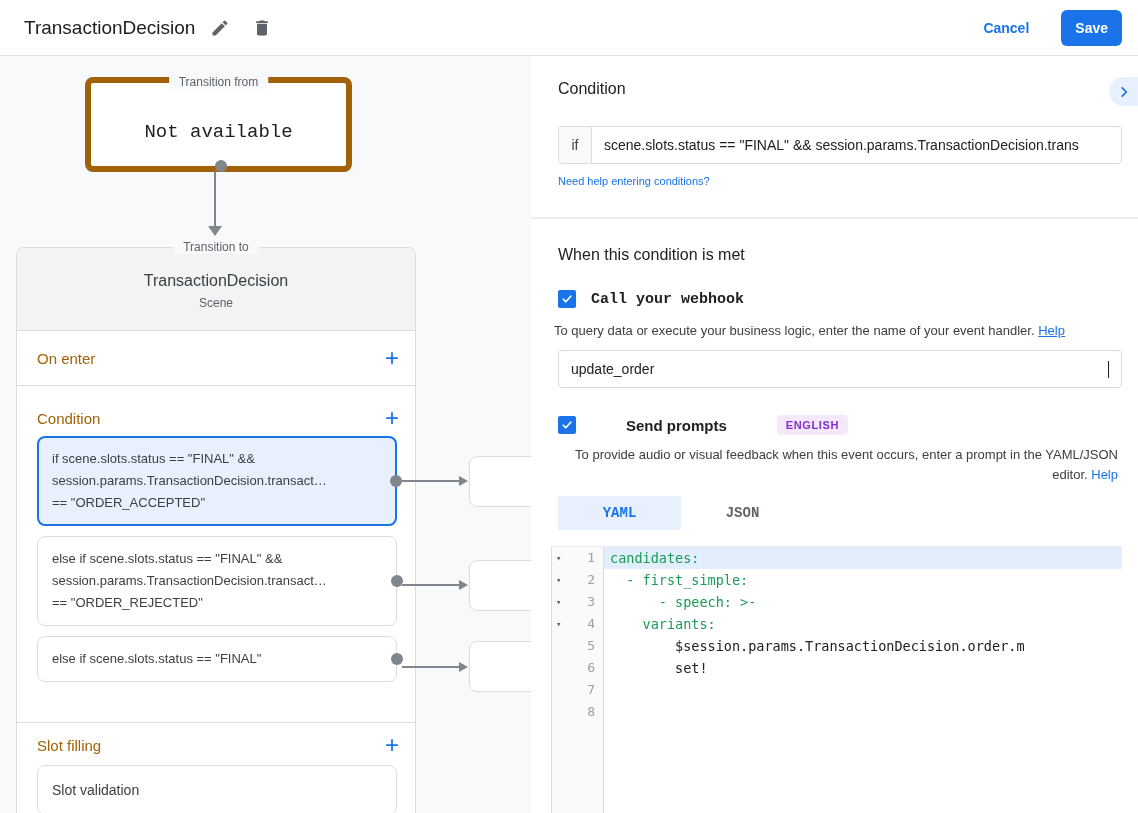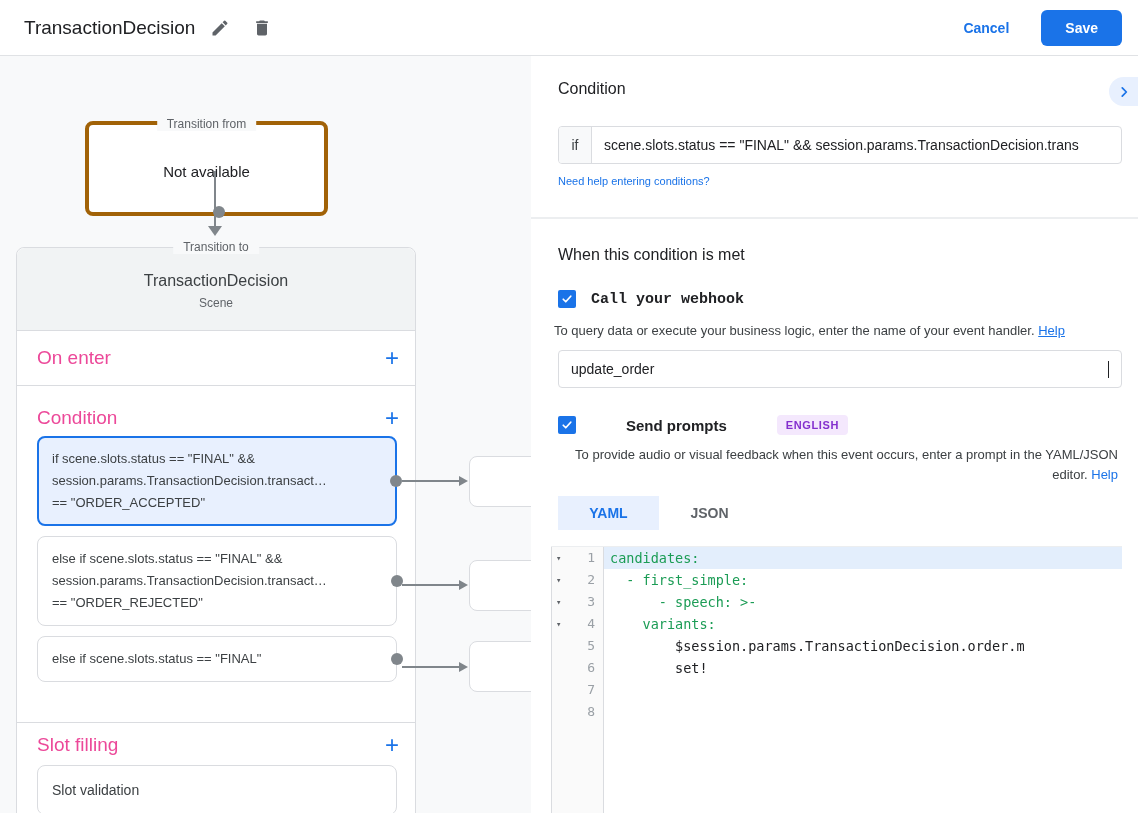--- a/index.html
+++ b/index.html
@@ -9,44 +9,44 @@
   
   .topbar { position:absolute; left:0; top:0; width:1138px; height:56px; background:#fff;
             border-bottom:1px solid #e0e2e5; display:flex; align-items:center; z-index:5; }
   .topbar-title { font-size:19px; color:#202124; margin-left:24px; }
   .icon-btn { width:34px; height:34px; display:flex; align-items:center; justify-content:center;
               margin-left:8px; cursor:pointer; color:#5f6368; }
   .topbar-spacer { flex:1; }
   .btn-text { color:#1a73e8; font-size:14px; font-weight:700; background:none; border:none;
               padding:8px 14px; cursor:pointer; margin-right:18px; }
   .btn-primary { background:#1a73e8; color:#fff; font-size:14px; font-weight:700; border:none;
-                 border-radius:6px; padding:10px 24px; cursor:pointer; margin-right:16px; }
+                 border-radius:6px; padding:10px 14px; cursor:pointer; margin-right:16px; }
 
   
   .canvas { position:absolute; left:0; top:56px; width:600px; height:757px; background:#f8f9fa; z-index:1; }
   .flabel { position:absolute; top:-8px; left:50%; transform:translateX(-50%); background:#f8f9fa;
             padding:0 10px; font-size:12px; color:#5f6368; white-space:nowrap; }
-  .from-box { position:absolute; left:85px; top:21px; width:243px; height:95px; background:#fff;
-              border:4px solid #a16207; border-radius:8px;margin-top:44px; }
-  .from-box .nv { position:absolute; left:0; right:0; top:38px; text-align:center; font-size:15px; color:#202124; }
+  .from-box { position:absolute; left:85px; top:21px; width:267px; height:95px; background:#fff;
+              border:6px solid #a16207; border-radius:8px; }
+  .from-box .nv { position:absolute; left:0; right:0; top:38px; text-align:center; font-size:19px; color:#202124;font-family:Liberation Mono, monospace; }
 
   .port-dot { position:absolute; width:12px; height:12px; border-radius:50%; background:#80868b; }
   .v-line { position:absolute; left:214px; top:115px; width:2px; height:57px; background:#80868b; }
   .v-arrowhead { position:absolute; left:208px; top:170px; width:0; height:0;
                  border-left:7px solid transparent; border-right:7px solid transparent; border-top:10px solid #80868b; }
 
   .to-box { position:absolute; left:16px; top:191px; width:400px; bottom:-3px; background:#fff;
             border:1px solid #dadce0; border-radius:8px 8px 0 0; }
   .to-header { height:83px; background:#f1f3f4; border-bottom:1px solid #dadce0; border-radius:8px 8px 0 0;
                text-align:center; padding-top:24px; }
   .to-header .t { font-size:16px; color:#3c4043; }
   .to-header .s { font-size:12px; color:#5f6368; margin-top:6px; }
   .sec-row { display:flex; align-items:center; justify-content:space-between; padding:0 16px 0 20px; }
   .on-enter { height:55px; border-bottom:1px solid #dadce0; }
-  .sec-label { font-size:19px; color:#ec4899; }
+  .sec-label { font-size:15px; color:#a16207; }
   .plus { color:#1a73e8; font-size:24px; font-weight:400; line-height:1; cursor:pointer; }
   .cond-section { padding:14px 0 2px 0; }
   .cond-head { height:36px; }
   .card-list { padding:0 20px; }
   .cond-card { position:relative; width:360px; background:#fff; border:1px solid #dadce0; border-radius:8px;
                padding:11px 14px; font-size:13px; line-height:22px; color:#3c4043;
                white-space:pre-line; margin-bottom:10px; cursor:pointer; }
   .cond-card.selected { border:2px solid #1a73e8; background:#e8f0fe; padding:10px 13px; }
   .cond-card .cport { right:-7px; top:50%; margin-top:-6px; }
   .slot-section { border-top:1px solid #dadce0; margin-top:28px; padding:10px 0 20px 0; }
@@ -79,22 +79,22 @@
   .check-label { font-size:15px; font-weight:700; color:#202124; margin-left:15px; }
   .desc { position:absolute; left:23px; right:20px; font-size:13px; color:#3c4043; line-height:20px; }
   .desc a { color:#1a73e8; cursor:pointer; }
   .u { text-decoration:underline; }
   .text-input { position:absolute; left:27px; right:16px; height:38px; border:1px solid #dadce0; border-radius:4px;
                 display:flex; align-items:center; padding:17px 12px; font-size:14px; color:#202124; background:#fff;justify-content:space-between; }
   .caret { display:inline-block; width:1.5px; height:17px; background:#202124; margin-left:1px; }
   .lang-badge { margin-left:15px; font-size:11px; font-weight:700; letter-spacing:.6px; color:#8430ce;
                 background:#f4e8fd; border-radius:4px; padding:4px 9px; }
   .tabs { position:absolute; left:27px; top:440px; display:flex; }
-  .tab { width:101px; height:34px; border:none; background:transparent; font-size:14px; font-weight:700;
-         color:#5f6368; cursor:pointer; font-family:Liberation Sans, sans-serif; }
+  .tab { width:123px; height:34px; border:none; background:transparent; font-size:14px; font-weight:700;
+         color:#5f6368; cursor:pointer; font-family:Liberation Mono, monospace; }
   .tab.active { background:#e8f0fe; color:#1a73e8; }
 
   
   .editor { position:absolute; left:20px; right:16px; top:490px; bottom:0; background:#fff;
             border-top:1px solid #eceef0; display:flex; font-family:"DejaVu Sans Mono", monospace; }
   .gutter { width:53px; background:#fafafa; border-left:1px solid #dadce0; border-right:1px solid #dadce0; flex:none; }
   .gut-row { height:22px; position:relative; font-size:13px; color:#9aa0a6; text-align:right;
              line-height:22px; padding-right:8px; }
   .fold { position:absolute; left:4px; top:0; font-size:9px; color:#5f6368; cursor:pointer; }
   .code { flex:1; overflow:hidden; }

